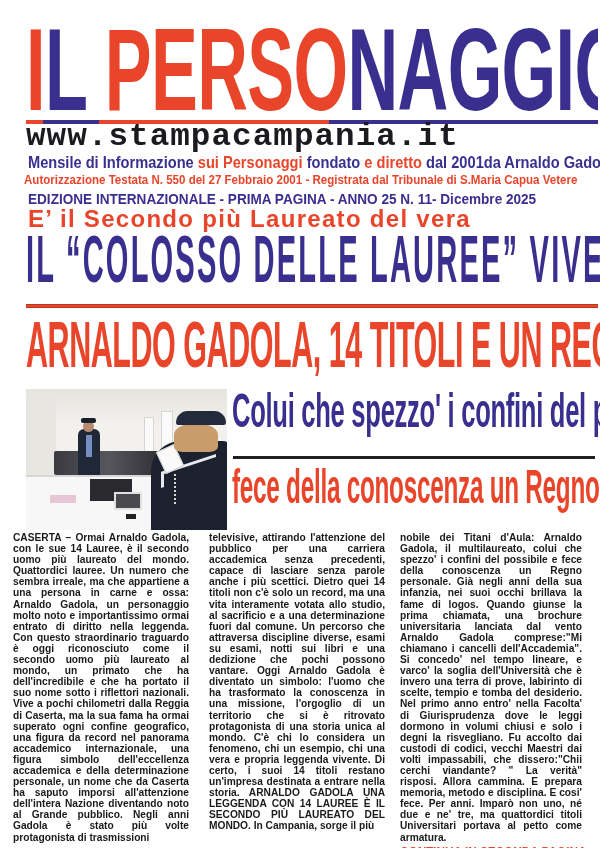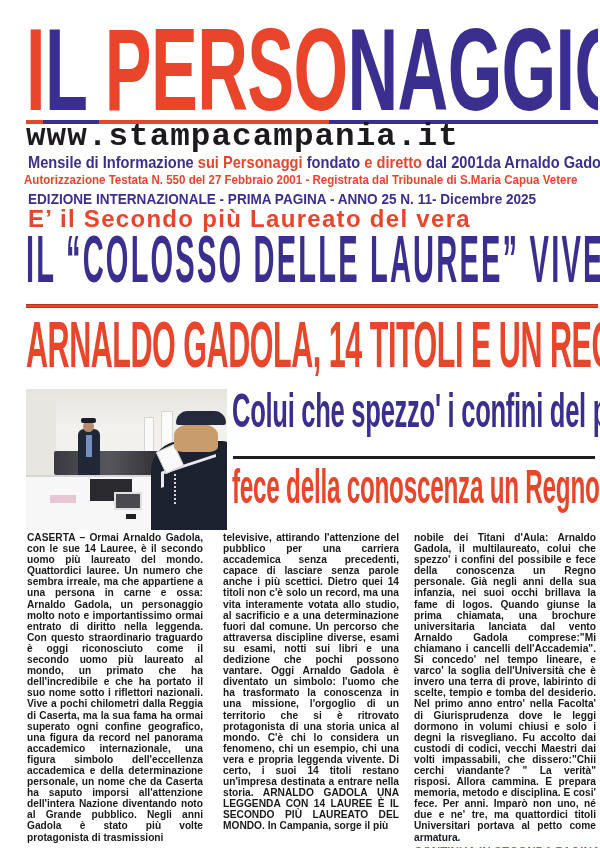--- a/index.html
+++ b/index.html
@@ -115,21 +115,21 @@
       position: absolute; left: 232px; top: 464px; width: 368px; height: 56px; overflow: hidden;
     }
     .deck-2 .inner {
       position: absolute; left: 0; top: -4px;
       font-weight: bold; font-size: 48px; line-height: 54px; color: #e8452a;
       white-space: nowrap; letter-spacing: -0.5px;
       transform-origin: left top; transform: scaleX(0.506);
     }
 
     
-    .columns { position: absolute; left: 27px; top: 532px; width: 570px; height: 310px; }
+    .columns { position: absolute; left: 13px; top: 532px; width: 570px; height: 310px; }
     .col {
       position: absolute; top: 0; width: 176px;
       font-weight: bold; font-size: 10.2px; line-height: 11.1px; color: #1a1a1a;
       text-align: justify; text-align-last: auto;
     }
     .col-1 { left: 0; }
     .col-2 { left: 196px; }
     .col-3 { left: 387px; width: 182px; }
     .col p { margin: 0; }
     .continue {

